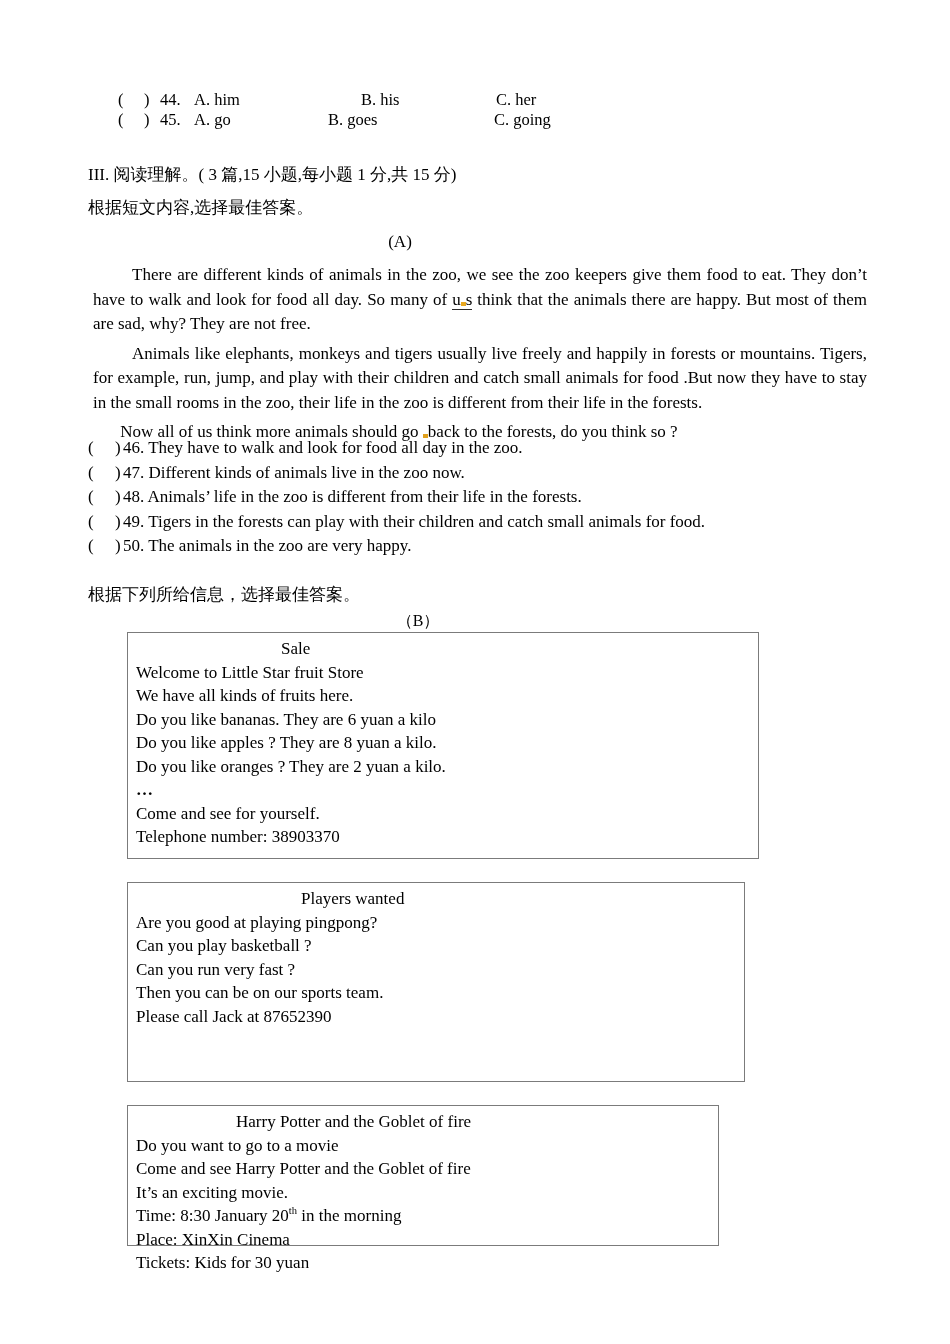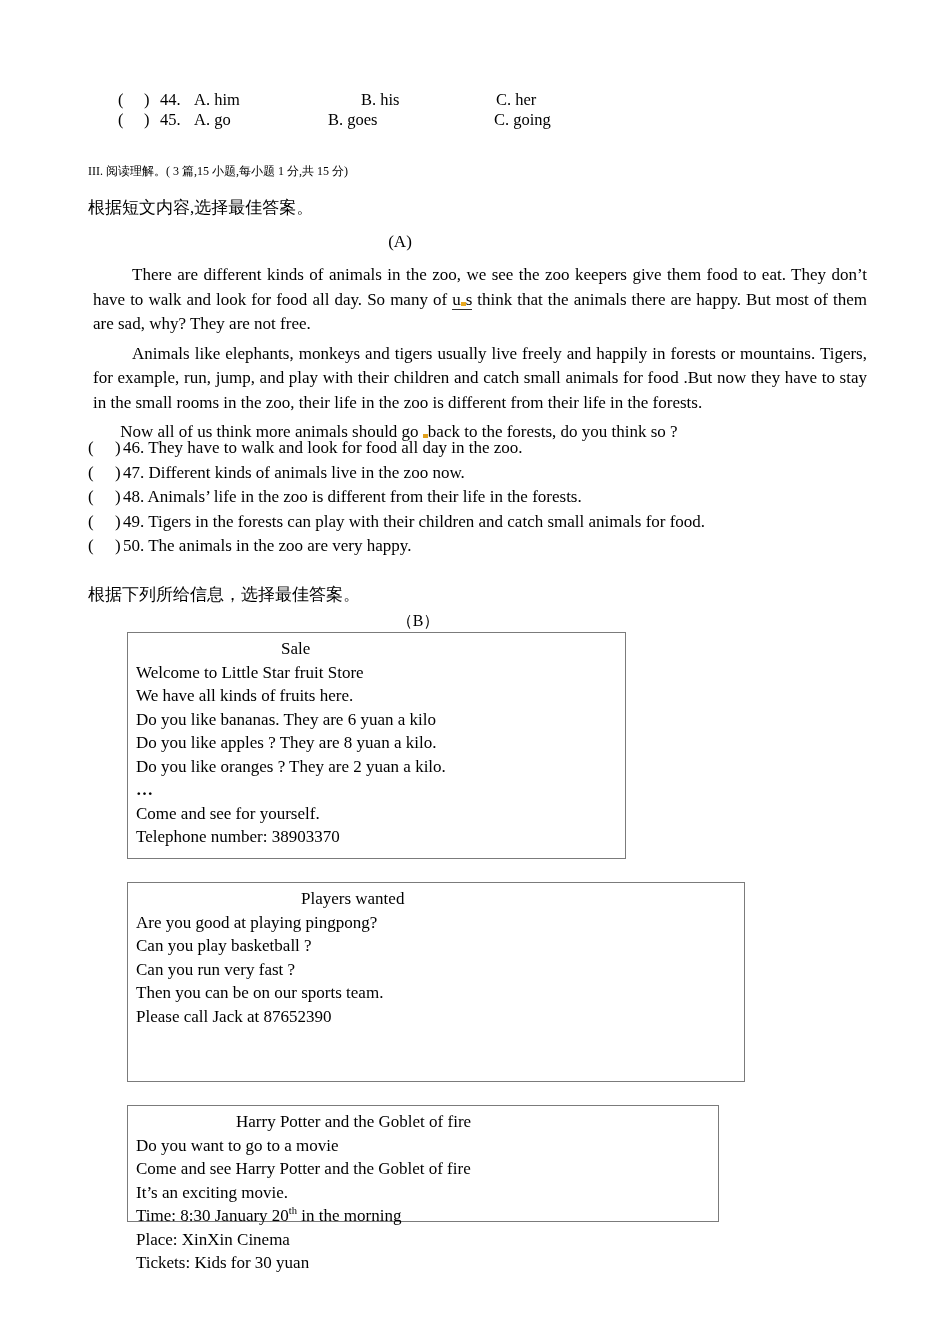--- a/index.html
+++ b/index.html
@@ -40,21 +40,21 @@
   .mc-num { position: absolute; left: 42px; text-align: center; }
   .mc-a { position: absolute; left: 76px; }
   .opt-b { position: absolute; }
   .opt-c { position: absolute; }
 
   
   .sec-head {
     position: absolute;
     left: 88px;
     top: 163px;
-    font-size: 12px;
+    font-size: 17px;
     white-space: nowrap;
   }
   .sec-sub {
     position: absolute;
     left: 88px;
     top: 196px;
     font-size: 17px;
     white-space: nowrap;
   }
 
@@ -143,23 +143,23 @@
     font-size: 16px;
   }
 
   
   .ad-box {
     position: absolute;
     border: 1px solid #7b7b7b;
     background: #ffffff;
     box-sizing: border-box;
   }
-  #ad-box-1 { left: 127px; top: 632px;  width: 499px; height: 227px; }
+  #ad-box-1 { left: 127px; top: 632px;  width: 632px; height: 227px; }
   #ad-box-2 { left: 127px; top: 882px;  width: 618px; height: 200px; }
-  #ad-box-3 { left: 127px; top: 1105px; width: 592px; height: 117px; }
+  #ad-box-3 { left: 127px; top: 1105px; width: 592px; height: 141px; }
 
   .ad-inner {
     padding: 4px 0 0 8px;
     font-size: 17px;
     line-height: 23.5px;
   }
   .ad-title {
     white-space: nowrap;
   }
   #ad-box-1 .ad-title { padding-left: 145px; }

